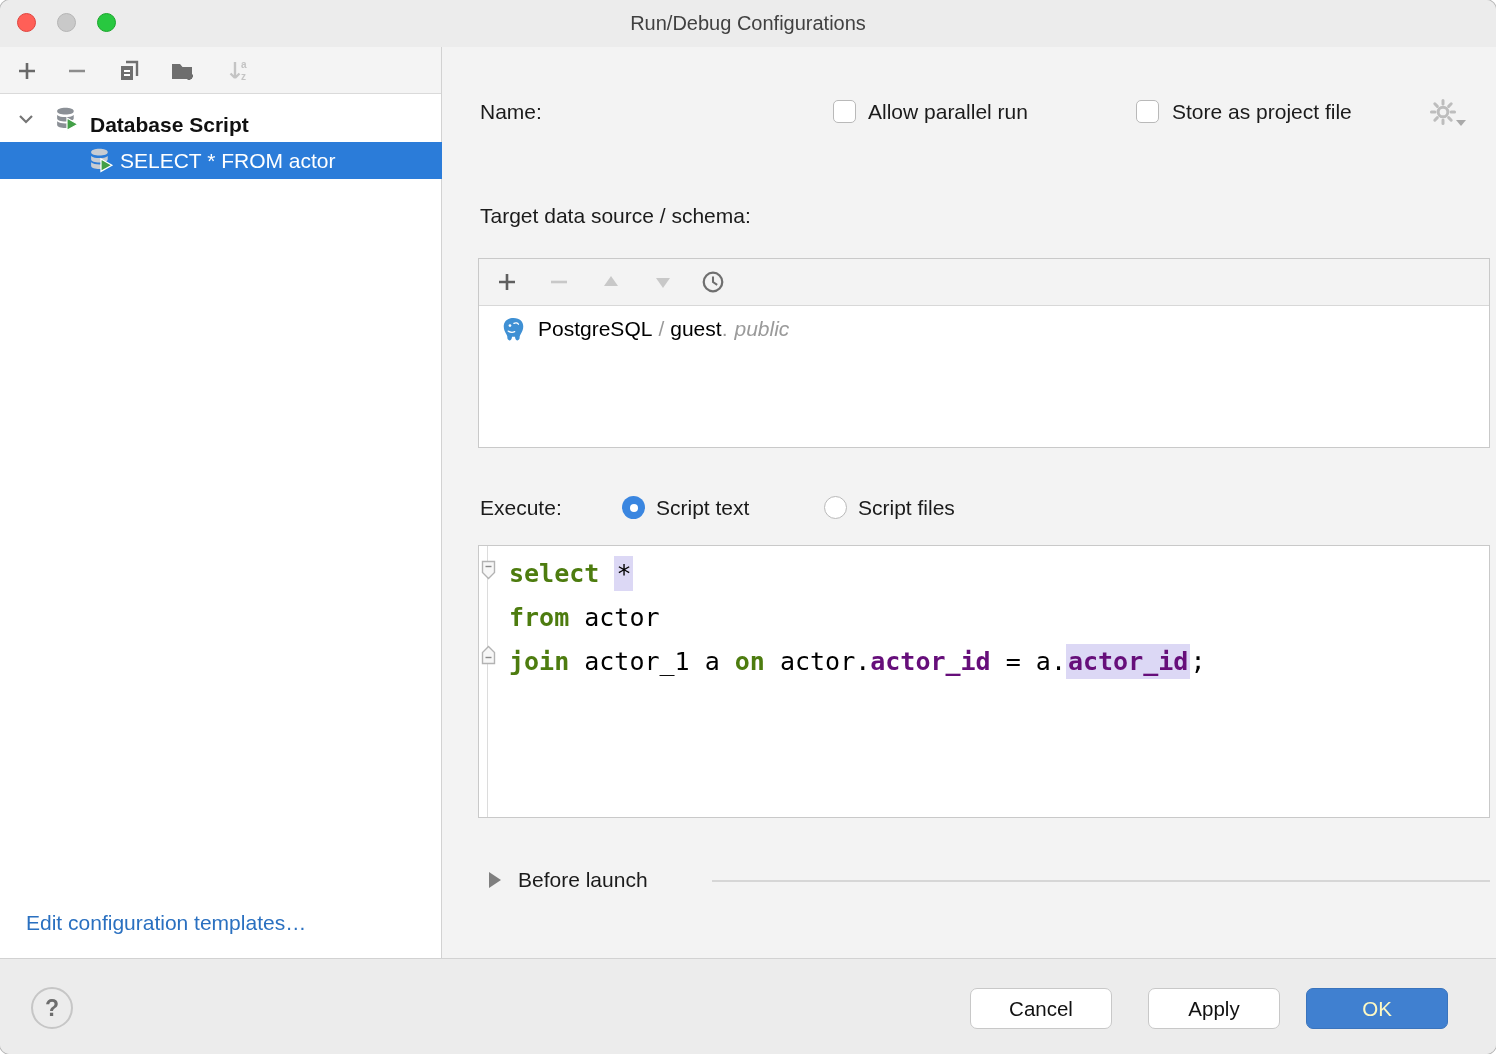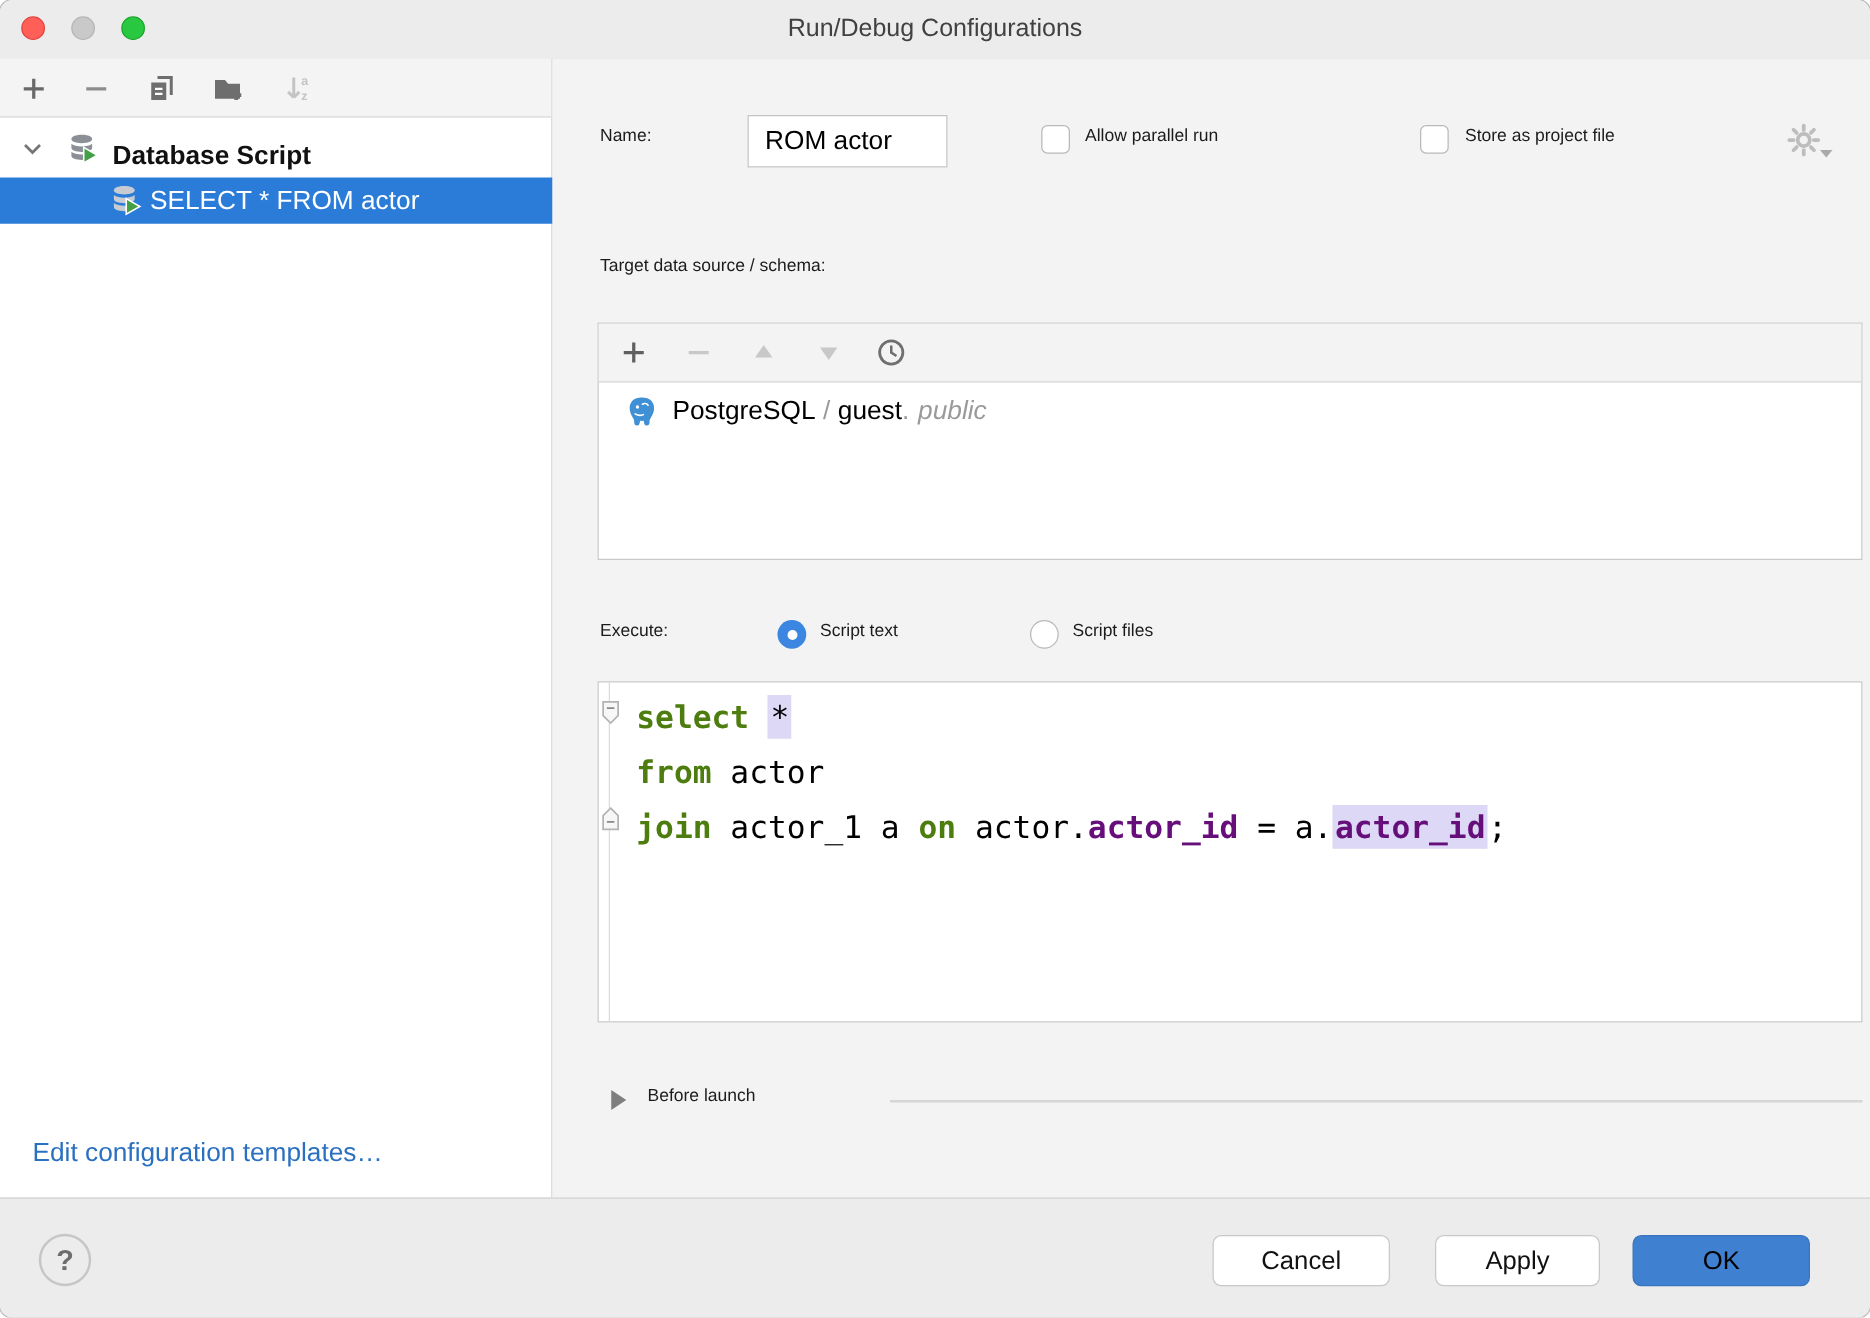--- a/index.html
+++ b/index.html
@@ -25,21 +25,21 @@
   .row-sel{top:142px;height:37px;background:#2b7cd9;}
   .tree-label{font-size:21px;color:#111;}
   .row-root .tree-label{font-weight:700;margin-left:9px;margin-top:11px;}
   .row-sel .tree-label{color:#ffffff;margin-left:5px;}
   .chevron{margin-left:16px;width:20px;height:20px;}
   .dbicon{width:27px;height:27px;margin-left:18px;flex:none;}
   .row-sel .dbicon{margin-left:88px;}
   .edit-link{position:absolute;left:26px;top:911px;font-size:21px;color:#2a70c0;cursor:pointer;}
   
   .rpanel{position:absolute;left:442px;top:47px;width:1054px;height:911px;background:#f3f3f3;}
-  .lbl{position:absolute;font-size:14px;color:#1b1b1b;}
+  .lbl{position:absolute;font-size:21px;color:#1b1b1b;}
   .name-input{position:absolute;left:598px;top:92px;width:160px;height:42px;box-sizing:border-box;
               border:1px solid #c4c4c4;background:#fff;font-size:21px;color:#000;padding:0 0 0 13px;
               font-family:"Liberation Sans",sans-serif;outline:none;}
   .checkbox{position:absolute;width:23px;height:23px;background:#fff;border:1px solid #b9b9b9;
             border-radius:5px;box-sizing:border-box;}
   .gear-wrap{position:absolute;left:1428px;top:97px;width:36px;height:30px;}
   .gear-caret{position:absolute;right:-2px;bottom:1px;width:0;height:0;border-left:5px solid transparent;
               border-right:5px solid transparent;border-top:6px solid #a9a9a9;}
   
   .panel{position:absolute;left:478px;width:1012px;background:#ffffff;border:1px solid #c9c9c9;box-sizing:border-box;}
@@ -75,21 +75,21 @@
   
   .footer{position:absolute;left:0;top:958px;width:1496px;height:96px;background:#ececec;
           border-top:1px solid #d2d2d2;box-sizing:border-box;}
   .help{position:absolute;left:31px;top:987px;width:42px;height:42px;border-radius:50%;
         border:2px solid #c6c6c6;box-sizing:border-box;color:#6d6d6d;font-size:23px;font-weight:700;
         display:flex;align-items:center;justify-content:center;background:transparent;cursor:pointer;}
   .btn{position:absolute;top:988px;height:41px;border-radius:7px;border:1px solid #c8c8c8;background:#ffffff;
        font-size:20.5px;color:#111;font-family:"Liberation Sans",sans-serif;cursor:pointer;}
   .btn-cancel{left:970px;width:142px;}
   .btn-apply{left:1148px;width:132px;}
-  .btn-ok{left:1306px;width:142px;background:#4080d0;border-color:#3a74bd;color:#000000;}
+  .btn-ok{left:1306px;width:142px;background:#4080d0;border-color:#3a74bd;color:#fef9c3;}
 </style>
 </head>
 <body>
 
 <div class="window">
 
   <div class="titlebar">
     <div class="traffic t-red"></div>
     <div class="traffic t-gray"></div>
     <div class="traffic t-green"></div>
@@ -154,21 +154,20 @@
       </g>
       <path d="M12.5 11.5l10.5 6-10.5 6z" fill="#43a047" stroke="#fff" stroke-width="1.2"></path>
     </svg>
     <span class="tree-label">SELECT * FROM actor</span>
   </div>
   <div class="edit-link">Edit configuration templates…</div>
 
   <div class="rpanel"></div>
 
   <span class="lbl" style="left:480px;top:100px;">Name:</span>
-  <input class="name-input" type="text" value="ROM actor" style="">
 
   <div class="checkbox" style="left:833px;top:100px;"></div>
   <span class="lbl" style="left:868px;top:100px;">Allow parallel run</span>
   <div class="checkbox" style="left:1136px;top:100px;"></div>
   <span class="lbl" style="left:1172px;top:100px;">Store as project file</span>
   <div class="gear-wrap">
     <svg width="30" height="30" viewBox="0 0 26 26">
         <g stroke="#bdbdbd" stroke-width="2.6" fill="none" stroke-linecap="round">
       <circle cx="13" cy="13" r="4.2"></circle>
       <path d="M20 13h3M17.9 17.9l2.2 2.2M13 20v3M8.1 17.9l-2.2 2.2M6 13H3M8.1 8.1L5.9 5.9M13 6V3M17.9 8.1l2.2-2.2"></path>

